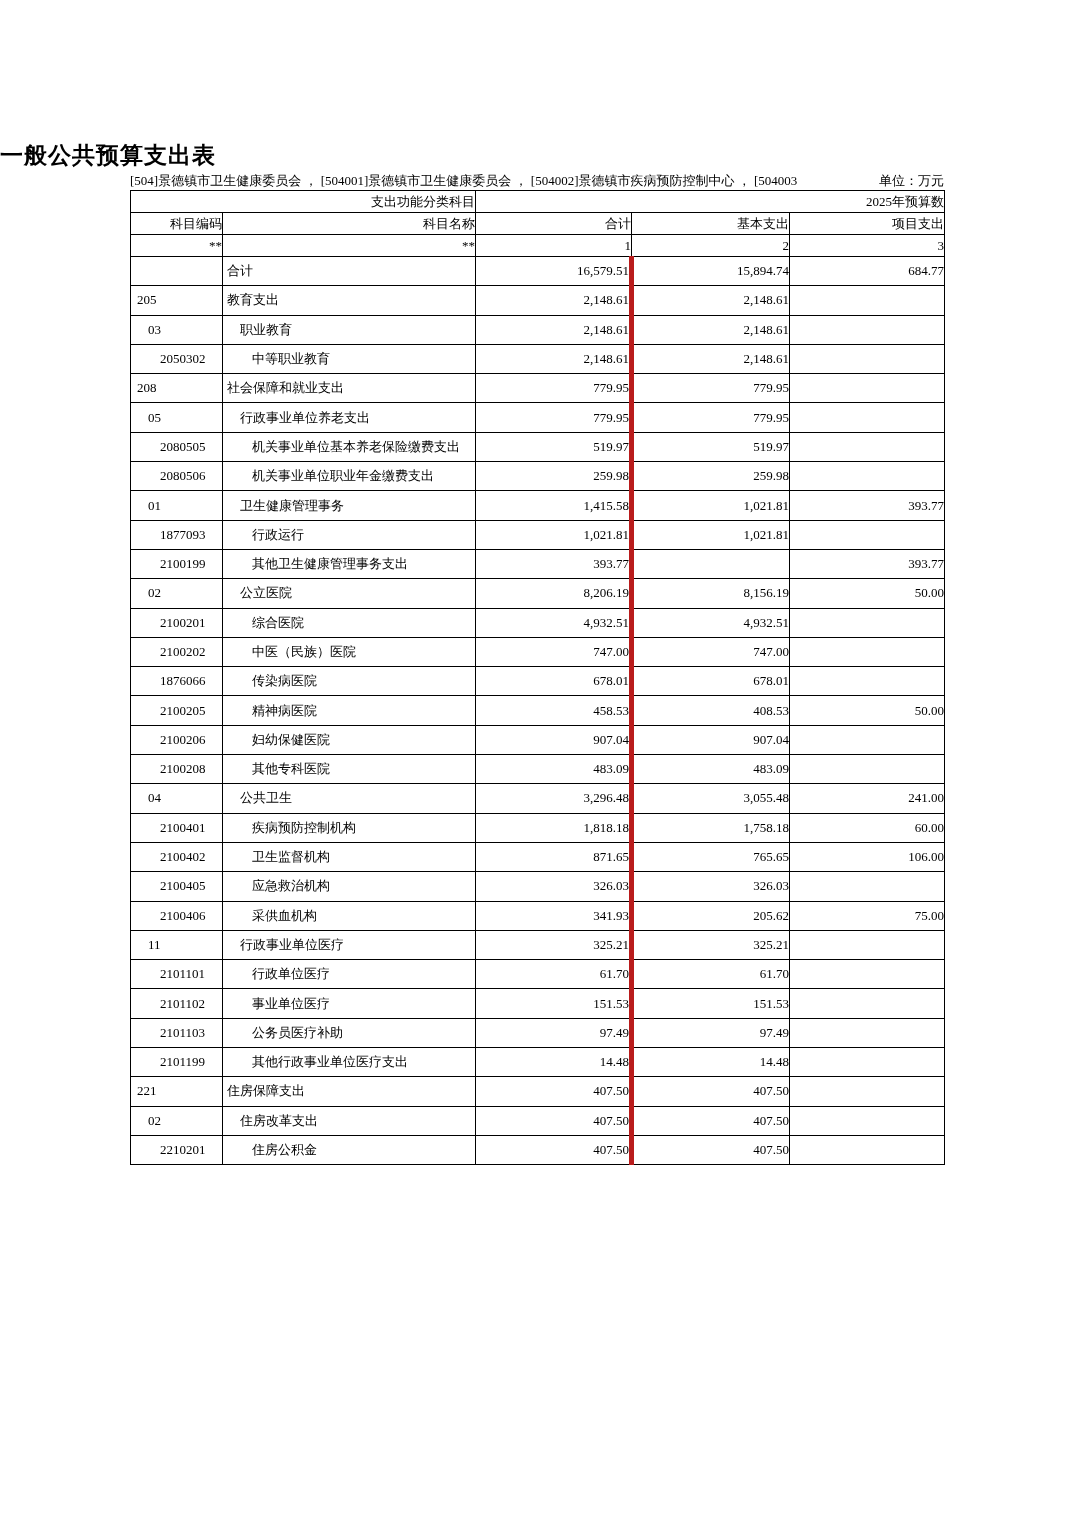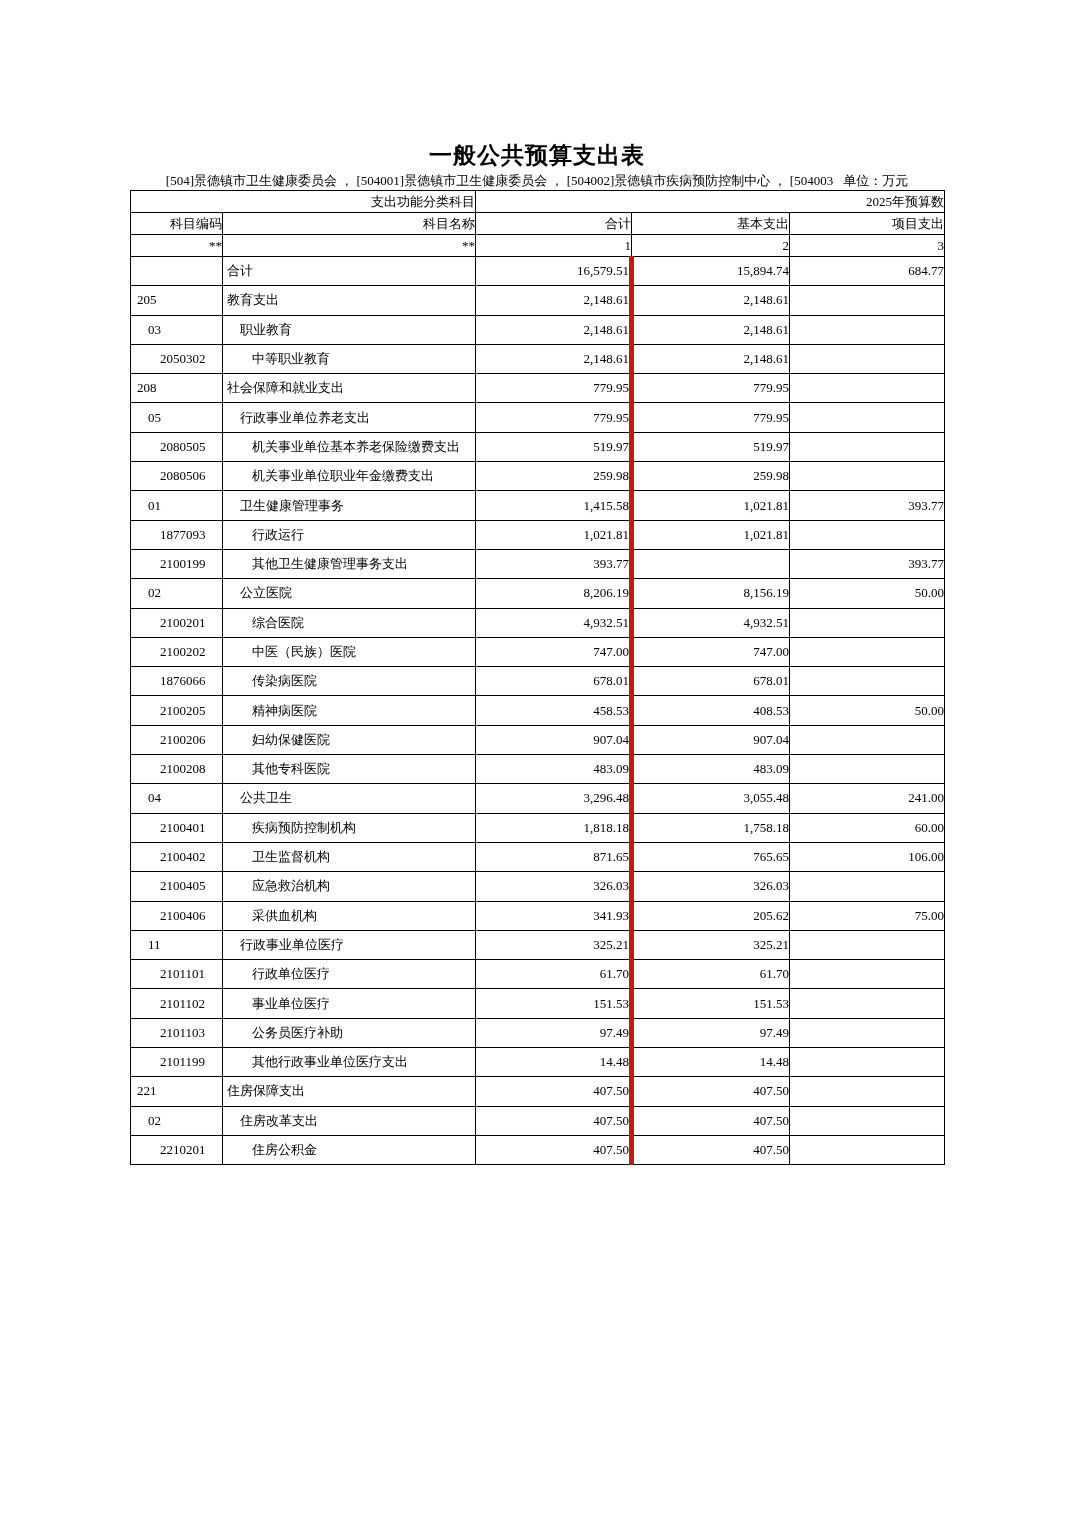--- a/index.html
+++ b/index.html
@@ -5,25 +5,25 @@
   html,body{margin:0;padding:0;background:#ffffff;}
   body{
     width:1074px;height:1520px;position:relative;
     font-family:"Liberation Serif","DejaVu Serif",serif;
     color:#000;
     -webkit-font-smoothing:antialiased;
   }
   .page{position:absolute;top:0;left:0;width:1074px;height:1520px;background:#fff;}
   .doc-title{
     position:absolute;top:140px;left:0;width:100%;
-    text-align:center;font-size:23px;font-weight:700;letter-spacing:1px;
+    text-align:left;font-size:23px;font-weight:700;letter-spacing:1px;
   }
   .subhead{
     position:absolute;top:172px;left:130px;width:814px;
-    display:flex;justify-content:center;align-items:flex-end;
+    display:flex;justify-content:space-between;align-items:flex-end;
     font-size:13px;white-space:nowrap;overflow:hidden;
   }
   .subhead .unit{flex:none;padding-left:10px;}
   table.budget{
     position:absolute;top:190px;left:130px;width:814px;
     border-collapse:collapse;table-layout:fixed;
   }
   table.budget th, table.budget td{
     border:1px solid #000;
     font-weight:400;

